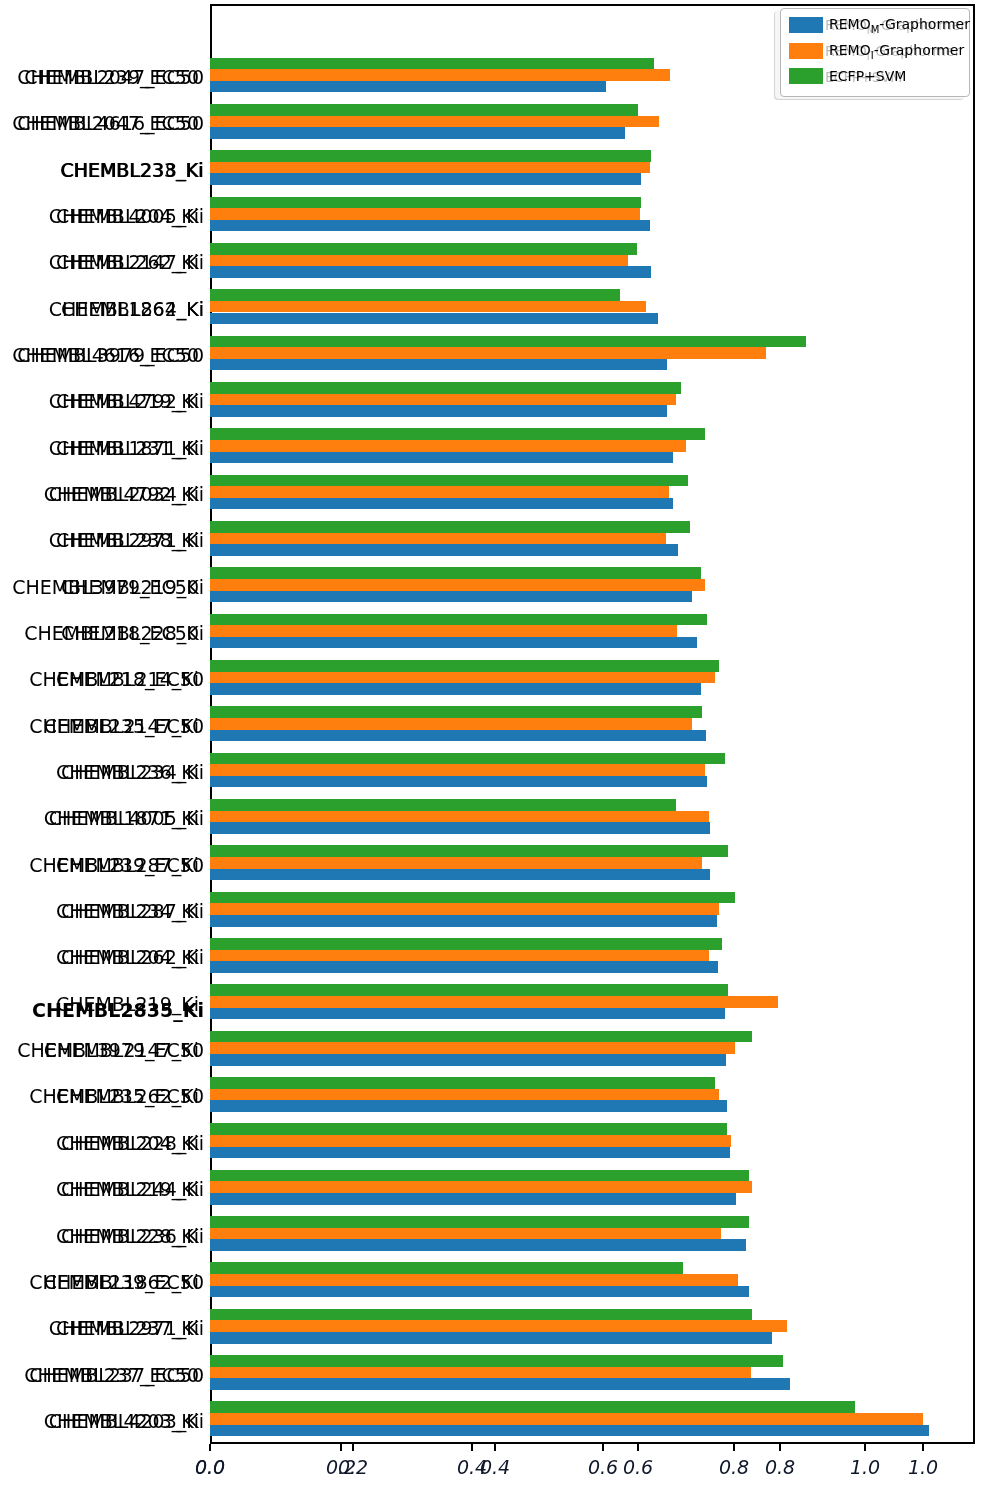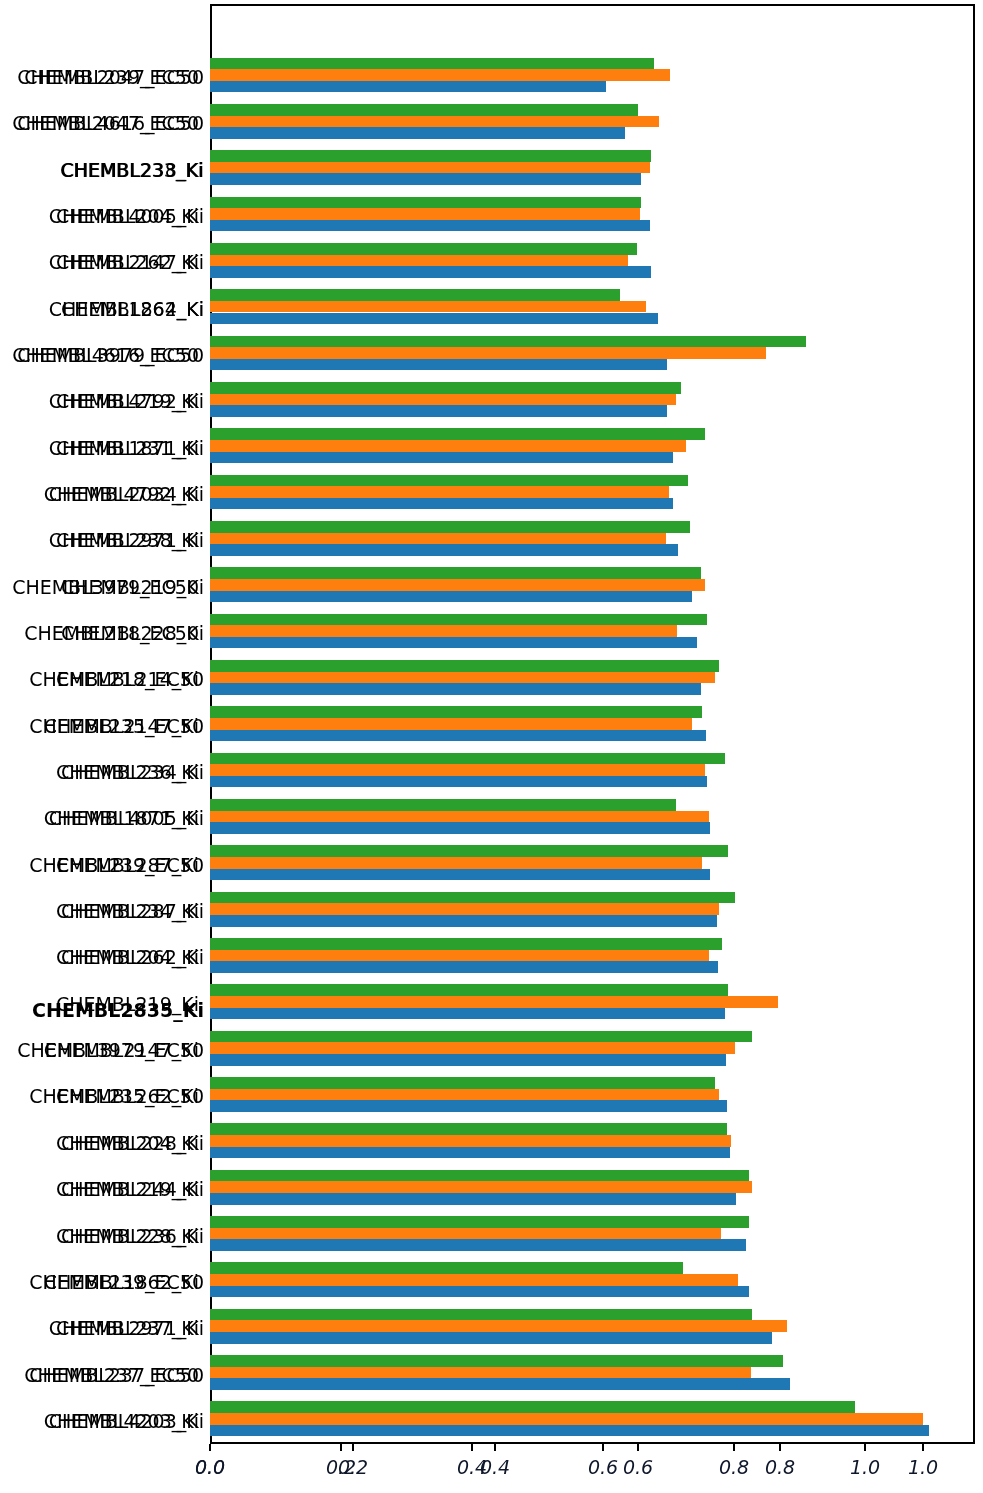--- a/index.html
+++ b/index.html
@@ -200,13 +200,27 @@
       <div class="xtick-label" style="left: 353px; top: 1458px;">0.2</div>
       <div class="xtick-mark" style="left: 494px;"></div>
       <div class="xtick-label" style="left: 495px; top: 1458px;">0.4</div>
       <div class="xtick-mark" style="left: 637px;"></div>
       <div class="xtick-label" style="left: 638px; top: 1458px;">0.6</div>
       <div class="xtick-mark" style="left: 779px;"></div>
       <div class="xtick-label" style="left: 780px; top: 1458px;">0.8</div>
       <div class="xtick-mark" style="left: 922px;"></div>
       <div class="xtick-label" style="left: 923px; top: 1458px;">1.0</div>
     </div>
+  <div id="legend">
+      <div class="legend-item">
+        <div class="legend-swatch" style="background: rgb(31, 119, 180);"></div>
+        <div class="legend-label"><span>REMO</span><sub>M</sub><span>-Graphormer</span></div>
+      </div>
+      <div class="legend-item">
+        <div class="legend-swatch" style="background: rgb(255, 127, 14);"></div>
+        <div class="legend-label"><span>REMO</span><sub>I</sub><span>-Graphormer</span></div>
+      </div>
+      <div class="legend-item">
+        <div class="legend-swatch" style="background: rgb(44, 160, 44);"></div>
+        <div class="legend-label"><span>ECFP+SVM</span></div>
+      </div>
+    </div>
 </div>
 
 </body></html>

